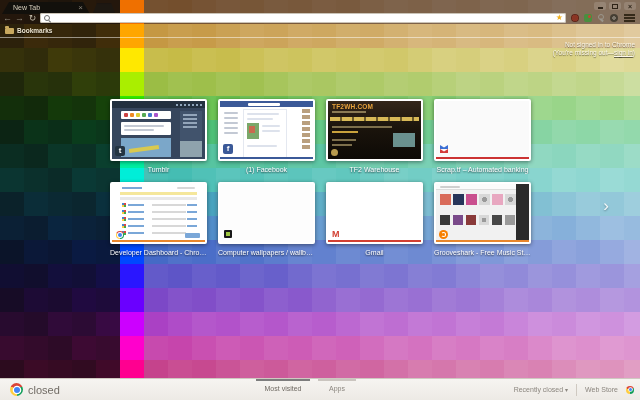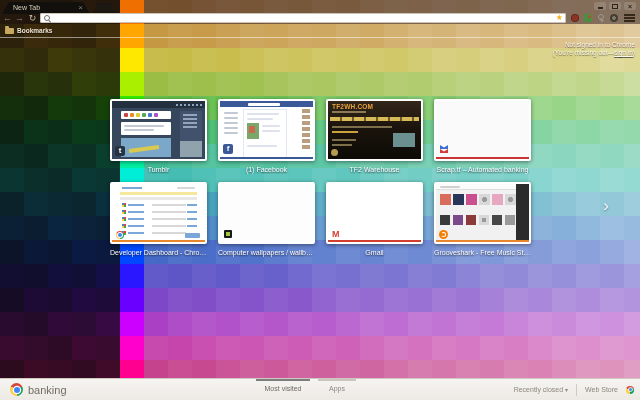--- a/index.html
+++ b/index.html
@@ -854,21 +854,21 @@
       <div class="caption">Grooveshark - Free Music Strea...</div>
     </div>
 
   </div>
 
   <div class="pager-next">›</div>
 
   <div class="footer">
     <div class="brand">
       <span class="chrome-logo"></span>
-      <span class="brand-text">banking</span>
+      <span class="brand-text">closed</span>
     </div>
     <div class="f-tab" id="f-tab-mv">Most visited</div>
     <div class="f-tab" id="f-tab-apps">Apps</div>
     <div class="f-right">
       <span><span>Recently closed</span> <span class="caret">▾</span></span>
       <span class="f-sep"></span>
       <span>Web Store</span>
       <span class="ws-icon"></span>
     </div>
   </div>

